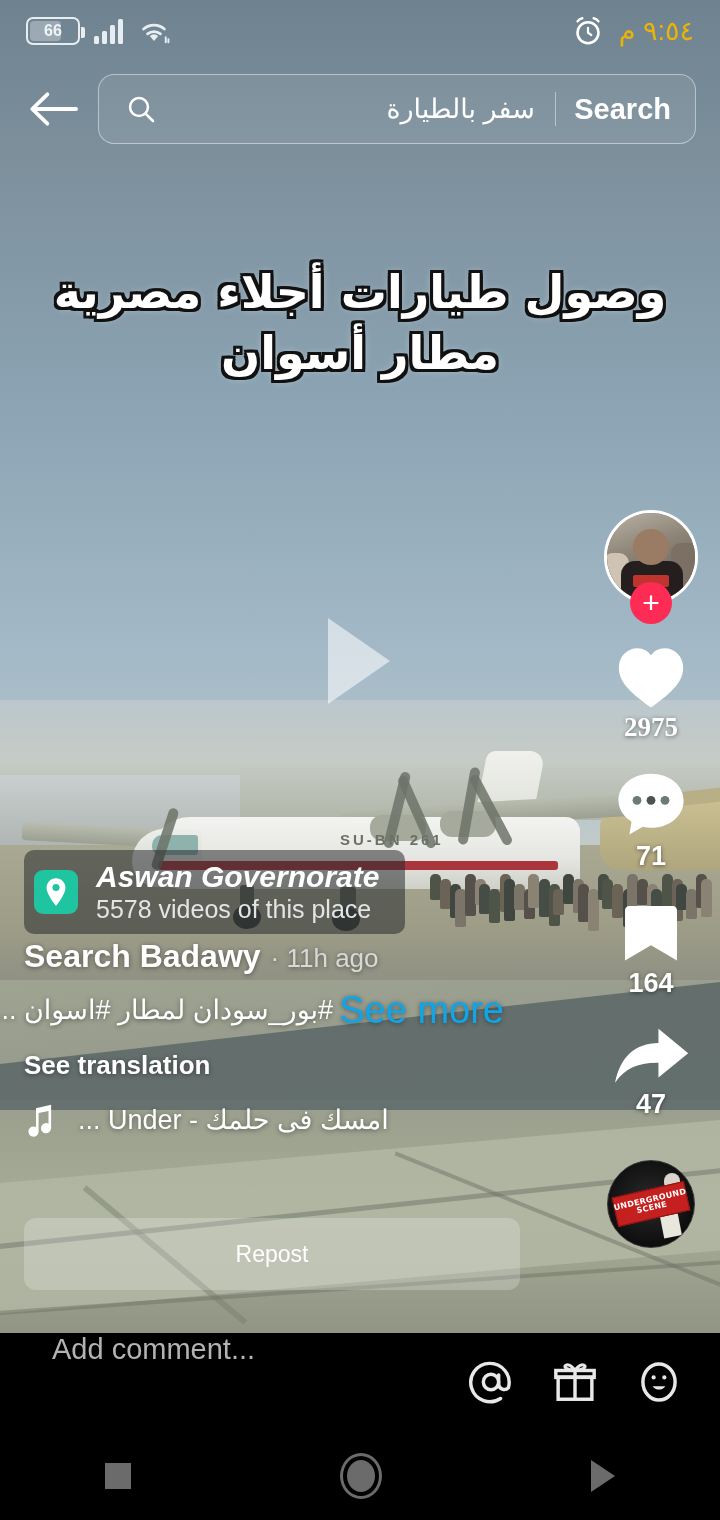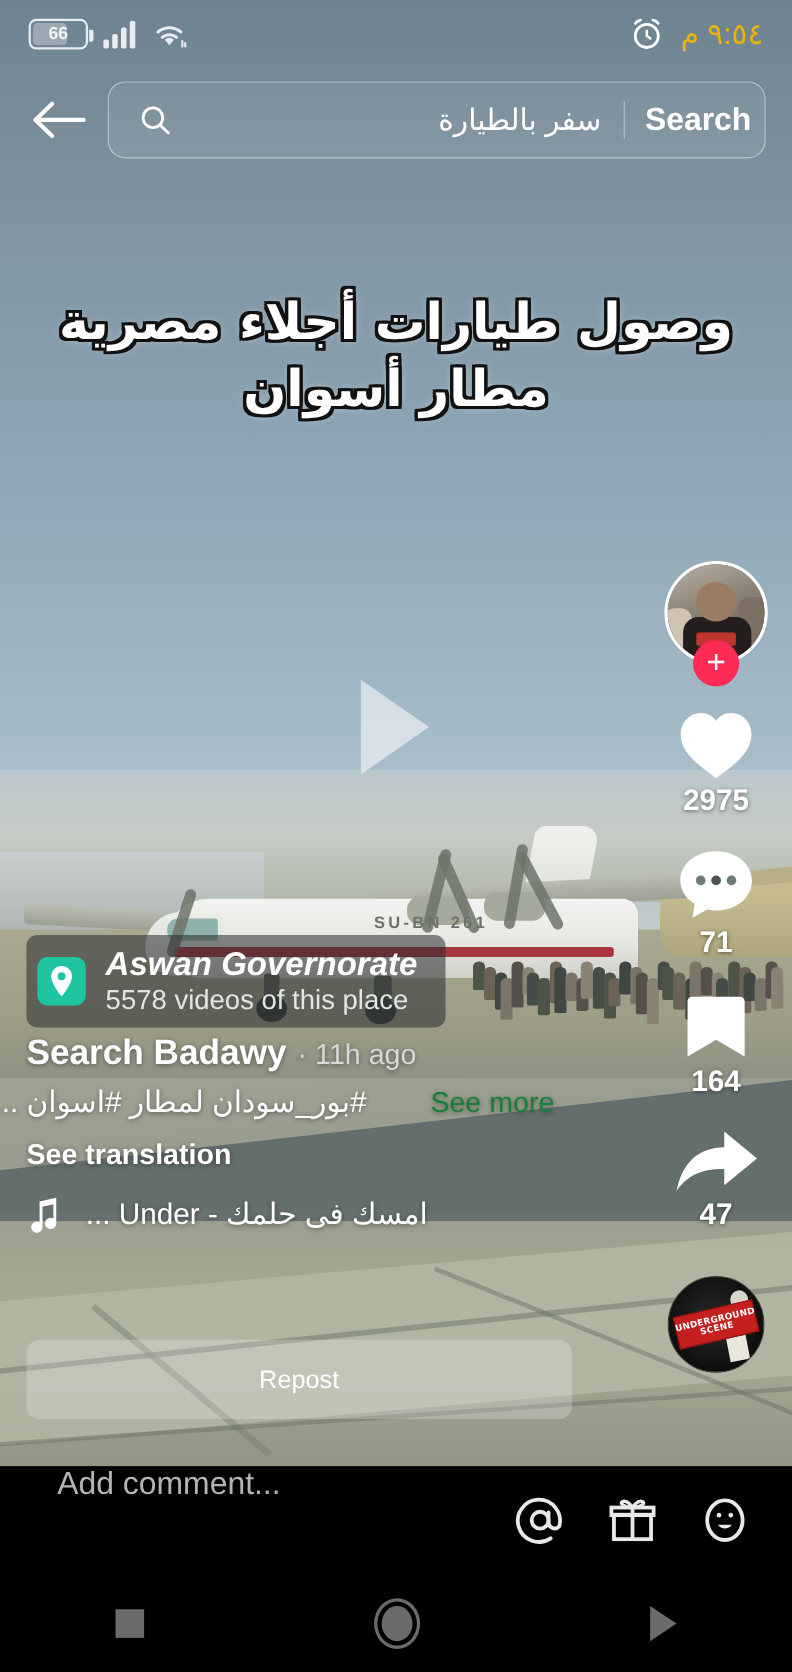--- a/index.html
+++ b/index.html
@@ -99,21 +99,21 @@
   .bars i:nth-child(1){height:8px} .bars i:nth-child(2){height:13px}
   .bars i:nth-child(3){height:19px} .bars i:nth-child(4){height:25px}
   .clock-time { font-size:27px; font-weight:500; letter-spacing:.5px; color:#eab308; direction:rtl; }
 
   
   #search-header { position:absolute; left:0; top:68px; width:720px; height:82px; z-index:40;
     display:flex; align-items:center; padding:0 24px; gap:14px; }
   #back-button { width:60px; height:60px; display:flex; align-items:center; justify-content:center; flex:0 0 auto; }
   #search-pill { flex:1 1 auto; height:70px; border:1.6px solid rgba(255,255,255,.45);
     border-radius:16px; background:rgba(255,255,255,.07);
-    display:flex; align-items:center; padding:0 12px 0 26px; }
+    display:flex; align-items:center; padding:0 24px 0 26px; }
   #search-query { flex:1 1 auto; color:#ffffff; font-size:27px; direction:rtl; text-align:right;
     padding-right:16px; white-space:nowrap; overflow:hidden; }
   #search-divider { width:1.5px; height:34px; background:rgba(255,255,255,.45); margin:0 18px 0 4px; }
   #search-submit { color:#ffffff; font-size:29px; font-weight:700; white-space:nowrap; }
 
   
   #video-overlay-text {
     position:absolute; left:0; right:0; top:262px; z-index:12; text-align:center;
     direction:rtl; color:#ffffff; font-size:46px; font-weight:800; line-height:1.32;
     font-family:"DejaVu Sans", sans-serif;
@@ -142,21 +142,21 @@
     background:linear-gradient(160deg,#b9b2a6 0%,#8d8477 40%,#5c5550 100%);}
   .av-b{position:absolute;left:26px;top:16px;width:36px;height:36px;border-radius:50%;background:#9a7b63;}
   .av-c{position:absolute;left:14px;top:48px;width:62px;height:46px;background:#241f1e;border-radius:14px 14px 0 0;}
   .av-d{position:absolute;left:26px;top:62px;width:36px;height:12px;background:#c0342f;border-radius:2px;}
   .av-e{position:absolute;left:-4px;top:40px;width:26px;height:54px;background:#cfc3b4;border-radius:10px;}
   .av-f{position:absolute;right:-4px;top:30px;width:28px;height:64px;background:#7b7063;border-radius:10px;}
   #follow-plus { position:absolute; left:50%; bottom:-20px; transform:translateX(-50%);
     width:42px; height:42px; border-radius:50%; background:#fe2c55;
     display:flex; align-items:center; justify-content:center; color:#fff; font-size:30px;
     font-weight:400; line-height:1; }
-  #like-button { margin-bottom:26px; }
+  #like-button { margin-bottom:26px;font-family:Liberation Serif, serif; }
   #comment-button { margin-bottom:26px; }
   #bookmark-button { margin-bottom:26px; }
   #share-button { margin-bottom:10px; }
   #music-disc { width:88px; height:88px; border-radius:50%; margin-top:30px;
     background:radial-gradient(circle at 48% 46%, #2a2a2a 0%, #141414 55%, #000 100%);
     border:1.5px solid #3a3a3a; position:relative; overflow:hidden; }
   .disc-label { position:absolute; left:50%; top:50%; transform:translate(-50%,-50%) rotate(-13deg);
     width:74px; height:30px; background:#c3201f; border:1.5px solid #8d1413;
     display:flex; flex-direction:column; align-items:center; justify-content:center; }
   .disc-label span { font-size:8px; font-weight:700; color:#fff; letter-spacing:.3px; line-height:1.05;
@@ -177,21 +177,21 @@
 
   #meta-block { position:absolute; left:24px; top:938px; width:560px; z-index:20;
     color:#fff; text-shadow:0 1px 5px rgba(0,0,0,.45); }
   #author-row { display:flex; align-items:baseline; gap:10px; }
   #author-name { font-size:32px; font-weight:700; }
   #post-time { font-size:26px; color:#d6d9d6; font-weight:400; }
   #caption { margin-top:8px; direction:rtl; text-align:right; font-size:27px; line-height:1.46;
     width:480px; }
   .cap-line { display:block; }
   #see-more-row { display:flex; align-items:center; justify-content:space-between; width:510px; }
-  #see-more { font-size:26px; font-weight:500; color:#15803d; }
+  #see-more { font-size:38px; font-weight:500; color:#0ea5e9; }
   #see-translation { margin-top:12px; font-size:26px; font-weight:600; color:#fff; }
   #music-row { margin-top:22px; display:flex; align-items:center; gap:22px; }
   #music-title { font-size:27px; color:#fff; direction:rtl; }
   #repost-button { position:absolute; left:24px; top:1218px; width:496px; height:72px; z-index:20;
     background:rgba(255,255,255,.22); border-radius:12px;
     display:flex; align-items:center; justify-content:center;
     color:#fff; font-size:23px; font-weight:500; }
 
   
   #comment-bar { position:absolute; left:0; top:1333px; width:720px; height:98px; z-index:30;

